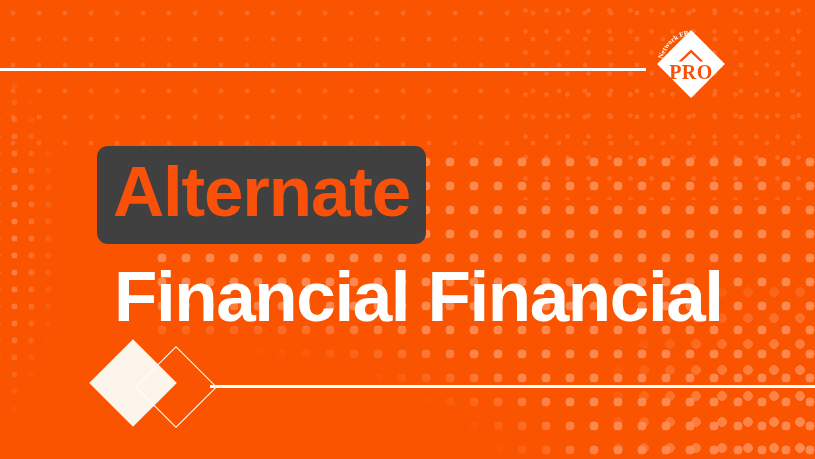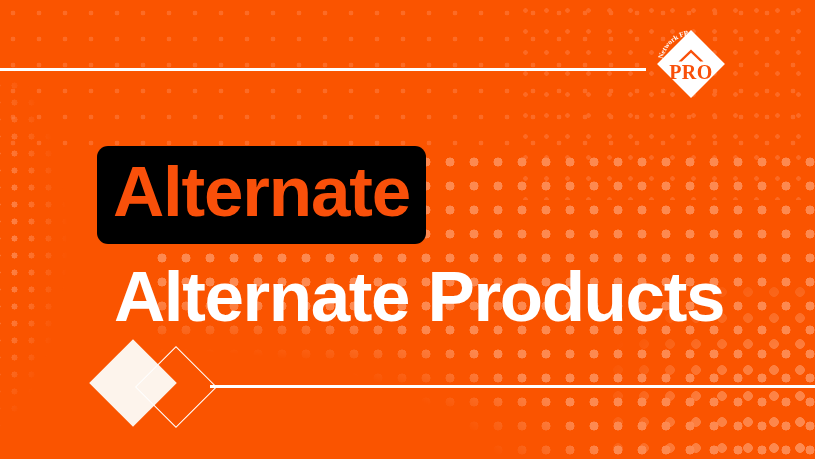--- a/index.html
+++ b/index.html
@@ -71,21 +71,21 @@
   
   .rule { position:absolute; background:#FFFFFF; }
   #rule-top    { left:0px;   top:68px;  width:646px; height:3px; }
   #rule-bottom { left:210px; top:385px; width:605px; height:3px; }
 
   
   #title-block { position:absolute; left:97px; top:146px; }
 
   #title-badge {
     display:inline-block;
-    background:#000000;
+    background:#404040;
     border-radius:11px;
     padding:3px 16px 9px 16px;
   }
   #title-line1 {
     display:block;
     color:#F9500A;
     font-size:71px;
     line-height:86px;
     font-weight:bold;
     letter-spacing:-1.2px;
@@ -134,21 +134,21 @@
   <div class="dots" id="dots-mid"></div>
   <div class="dots" id="dots-br"></div>
 
   <div class="rule" id="rule-top"></div>
   <div class="rule" id="rule-bottom"></div>
 
   <div id="title-block">
     <div id="title-badge">
       <span id="title-line1">Alternate</span>
     </div>
-    <span id="title-line2">Alternate Products</span>
+    <span id="title-line2">Financial Financial</span>
   </div>
 
   <div id="diamond-filled"></div>
   <div id="diamond-outline"></div>
 
   <div id="logo">
     <svg width="80" height="80" viewBox="0 0 80 80">
       <defs>
         <path id="arcpath" d="M 11 44 A 31 31 0 0 1 41 11" fill="none"></path>
       </defs>

